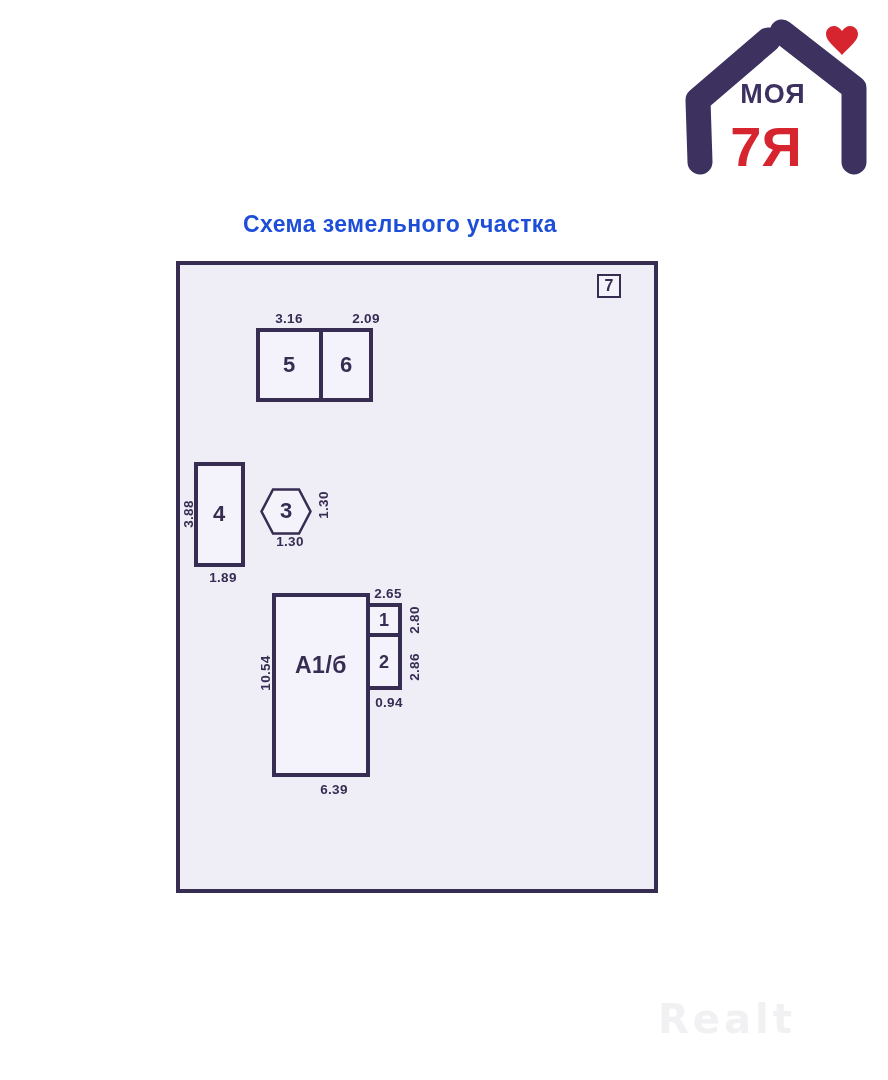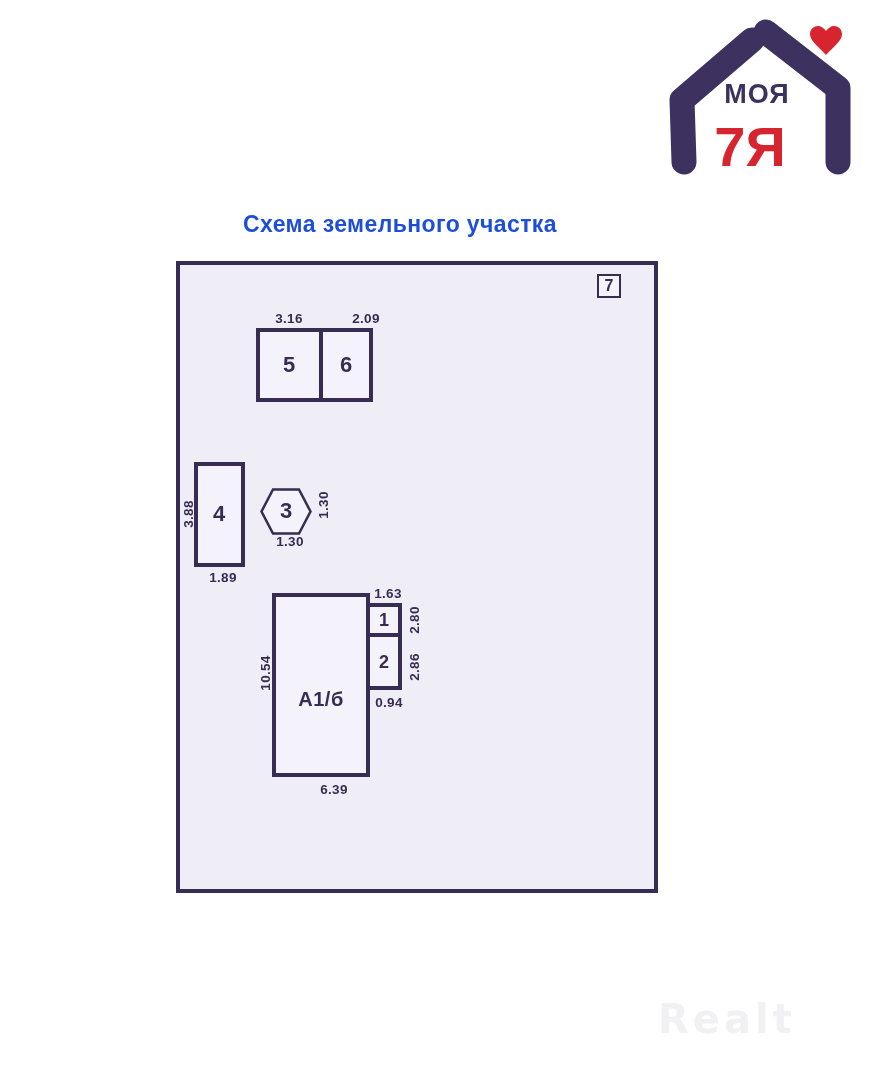--- a/index.html
+++ b/index.html
@@ -3,21 +3,21 @@
 <meta charset="utf-8">
 <style>
   html,body{margin:0;padding:0;}
   body{
     width:888px;height:1080px;position:relative;background:#ffffff;
     font-family:"Liberation Sans","DejaVu Sans",sans-serif;overflow:hidden;
   }
   .abs{position:absolute;}
 
   
-  .logo{left:660px;top:16px;width:200px;height:162px;text-decoration:underline;}
+  .logo{left:676px;top:16px;width:200px;height:162px;text-decoration:underline;}
 
   
   .title{
     left:150px;top:211px;width:500px;text-align:center;
     font-size:23px;font-weight:bold;color:#1d4ed8;letter-spacing:.4px;
   }
 
   
   .plot{
     left:176px;top:261px;width:482px;height:632px;box-sizing:border-box;
@@ -37,21 +37,21 @@
     position:absolute;white-space:nowrap;color:#372c52;
     font-size:13.5px;font-weight:bold;letter-spacing:.3px;
     transform:translate(-50%,-50%);
   }
   .dim.rot{transform:translate(-50%,-50%) rotate(-90deg);}
   .blabel{
     position:absolute;white-space:nowrap;color:#372c52;
     font-size:22px;font-weight:bold;transform:translate(-50%,-50%);
   }
   .blabel.small{font-size:18px;}
-  .blabel.main{font-size:20px;letter-spacing:.5px;margin-top:34px;}
+  .blabel.main{font-size:23px;letter-spacing:.5px;}
   .hex{position:absolute;left:80px;top:223px;}
 
   
   .watermark{
     left:658px;top:996px;width:200px;text-align:left;
     font-size:40px;font-weight:bold;letter-spacing:4px;color:#f1f0f3;
     font-family:"DejaVu Sans",sans-serif;
   }
 </style>
 </head>
@@ -93,21 +93,21 @@
   <div class="dim rot" style="left:143px;top:240px;">1.30</div>
   <div class="dim" style="left:110px;top:276px;">1.30</div>
 
   <div class="bld" style="left:92px;top:328px;width:98px;height:184px;"></div>
   <div class="blabel main" style="left:141px;top:400px;">А1/б</div>
   <div class="dim rot" style="left:85px;top:408px;">10.54</div>
   <div class="dim" style="left:154px;top:524px;">6.39</div>
 
   <div class="bld" style="left:186px;top:338px;width:36px;height:34px;"></div>
   <div class="blabel small" style="left:204px;top:355px;">1</div>
-  <div class="dim" style="left:208px;top:328px;">1.63</div>
+  <div class="dim" style="left:208px;top:328px;">2.65</div>
   <div class="dim rot" style="left:234px;top:355px;">2.80</div>
 
   <div class="bld" style="left:186px;top:368px;width:36px;height:57px;"></div>
   <div class="blabel small" style="left:204px;top:397px;">2</div>
   <div class="dim rot" style="left:234px;top:402px;">2.86</div>
   <div class="dim" style="left:209px;top:437px;">0.94</div>
 
 </div>
 
 <div class="abs watermark">Realt</div>

